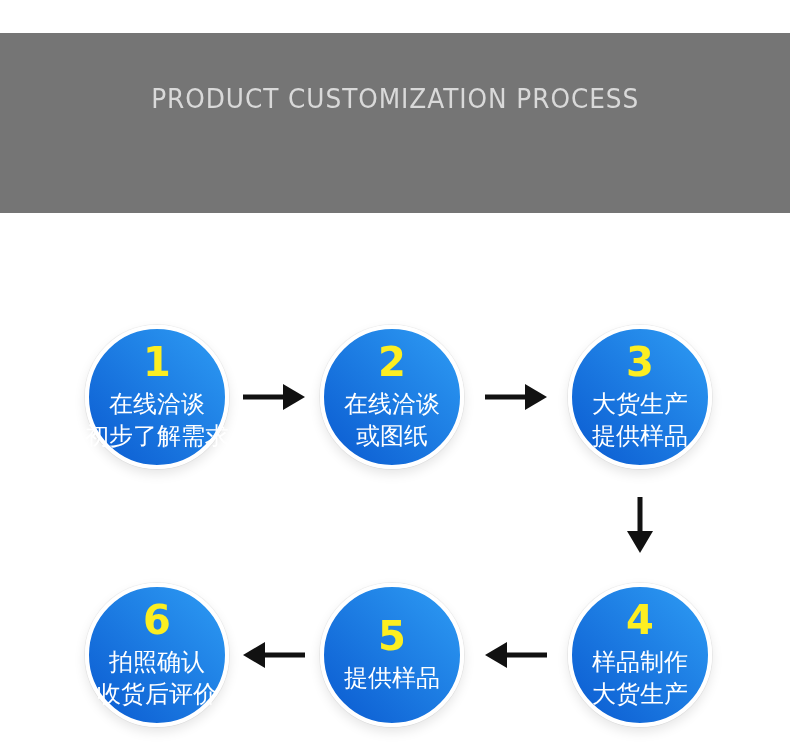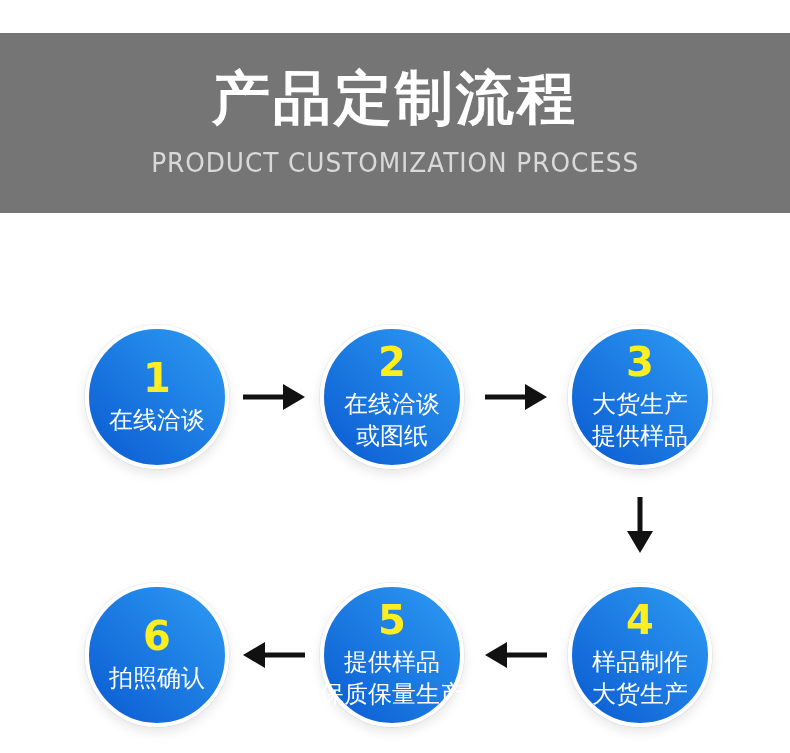--- a/index.html
+++ b/index.html
@@ -57,29 +57,29 @@
   .a12{left:243px;top:384px;}
   .a23{left:485px;top:384px;}
   .a34{left:627px;top:497px;}
   .a45{left:485px;top:642px;}
   .a56{left:243px;top:642px;}
 </style>
 </head>
 <body>
 
 <header class="banner">
-  <h1>产品定制流程</h1>
   <div class="subtitle">PRODUCT CUSTOMIZATION PROCESS</div>
 </header>
 
 <main class="flow">
 
   <div class="circle c1">
     <div class="num">1</div>
     <div class="line">在线洽谈</div>
+    <div class="line">初步了解需求</div>
   </div>
 
   <svg class="arrow a12" width="62" height="26" viewBox="0 0 62 26" aria-hidden="true">
     <rect x="0" y="10.5" width="42" height="5" fill="currentColor"></rect>
     <polygon points="40,0 62,13 40,26" fill="currentColor"></polygon>
   </svg>
 
   <div class="circle c2">
     <div class="num">2</div>
     <div class="line">在线洽谈</div>
@@ -109,26 +109,26 @@
   </div>
 
   <svg class="arrow a45" width="62" height="26" viewBox="0 0 62 26" aria-hidden="true">
     <polygon points="22,0 0,13 22,26" fill="currentColor"></polygon>
     <rect x="20" y="10.5" width="42" height="5" fill="currentColor"></rect>
   </svg>
 
   <div class="circle c5">
     <div class="num">5</div>
     <div class="line">提供样品</div>
-    <div class="line">保质保量生产</div>
   </div>
 
   <svg class="arrow a56" width="62" height="26" viewBox="0 0 62 26" aria-hidden="true">
     <polygon points="22,0 0,13 22,26" fill="currentColor"></polygon>
     <rect x="20" y="10.5" width="42" height="5" fill="currentColor"></rect>
   </svg>
 
   <div class="circle c6">
     <div class="num">6</div>
     <div class="line">拍照确认</div>
+    <div class="line">收货后评价</div>
   </div>
 
 </main>
 
 </body></html>

